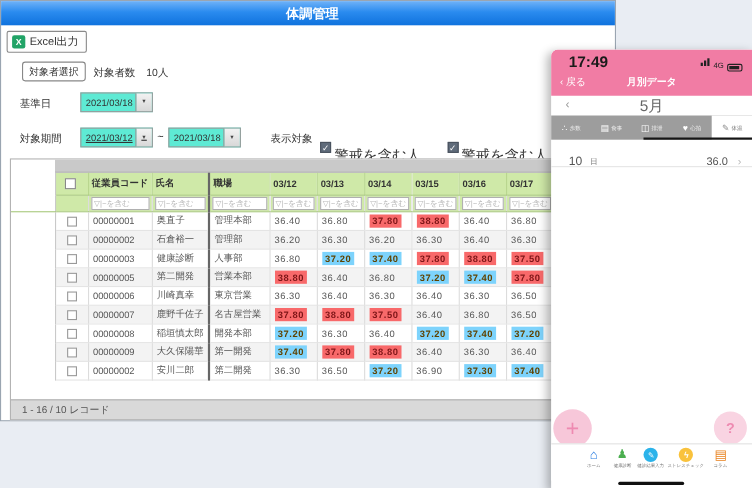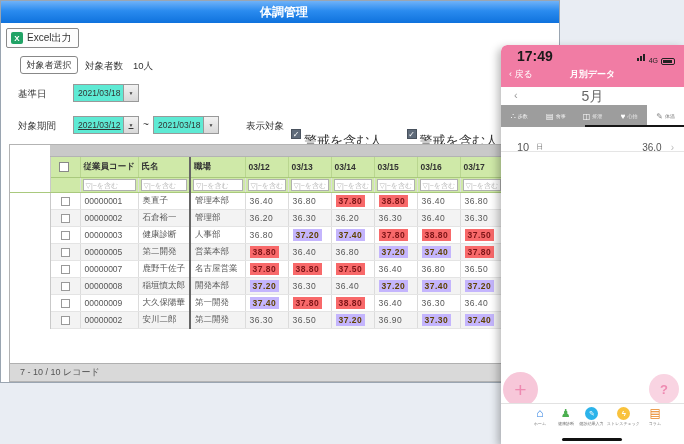--- a/index.html
+++ b/index.html
@@ -47,21 +47,21 @@
            border-bottom:1px solid #e4e4e4; white-space:nowrap; overflow:hidden; height:17px; }
   .ht .gutter { background:#fff !important; border-right:1px solid #c9c9c9; border-bottom:none; border-left:none; }
   .ht tr.frow td { background:#cfe9a8; padding:1px 2px; border-bottom:1px solid #a9c97d; height:15px; }
   .fbox { background:#fff; border:1px solid #b0b0b0; height:12px; font-size:7px; color:#b8b8b8;
           line-height:11px; padding:0 2px; overflow:hidden; white-space:nowrap; }
   .dept-col { border-left:2px solid #666 !important; }
   .ht tbody tr:nth-child(even) td:not(.gutter) { background:#f3f3f3; }
   .rowcb { width:9px; height:9px; border:1px solid #999; background:#fff; margin-left:6px; }
   .hcb { width:10px; height:10px; border:1px solid #888; background:#fff; margin-left:5px; }
   .t-n { letter-spacing:.5px; }
-  .t-w { background:#c4b5fd; color:#5f4200; font-weight:bold; padding:1px 3px; letter-spacing:.5px; }
+  .t-w { background:#7dd3fc; color:#5f4200; font-weight:bold; padding:1px 3px; letter-spacing:.5px; }
   .t-a { background:#f8696a; color:#7c1416; font-weight:bold; padding:1px 3px; letter-spacing:.5px; }
   .pager { position:absolute; left:0; right:0; bottom:0; height:18px; background:#d9d9d9;
            border-top:1px solid #b0b0b0; font-size:9px; color:#555; line-height:17px; padding-left:10px; }
 
   
   .phone { position:absolute; left:501px; top:45px; width:183px; height:399px; background:#fff;
            border-radius:6px 0 0 0; box-shadow:-3px 3px 9px rgba(0,0,0,.28); overflow:hidden; }
   .p-pink { height:42px; background:#f17ca4; border-radius:6px 0 0 0; }
   .p-status { height:20px; display:flex; justify-content:space-between; align-items:center; padding:2px 9px 0 16px; }
   .p-time { font-size:14px; font-weight:bold; color:#1a1a1a;text-align:right; }
@@ -279,20 +279,35 @@
               <td><span class="t-n">36.80</span></td>
               <td><span class="t-w">37.20</span></td>
               <td><span class="t-w">37.40</span></td>
               <td><span class="t-a">37.80</span></td>
             </tr>
             <tr>
               <td class="gutter"></td>
               <td>
                 <div class="rowcb"></div>
               </td>
+              <td>00000006</td>
+              <td>川崎真幸</td>
+              <td class="dept-col">東京営業</td>
+              <td><span class="t-n">36.30</span></td>
+              <td><span class="t-n">36.40</span></td>
+              <td><span class="t-n">36.30</span></td>
+              <td><span class="t-n">36.40</span></td>
+              <td><span class="t-n">36.30</span></td>
+              <td><span class="t-n">36.50</span></td>
+            </tr>
+            <tr>
+              <td class="gutter"></td>
+              <td>
+                <div class="rowcb"></div>
+              </td>
               <td>00000007</td>
               <td>鹿野千佐子</td>
               <td class="dept-col">名古屋営業</td>
               <td><span class="t-a">37.80</span></td>
               <td><span class="t-a">38.80</span></td>
               <td><span class="t-a">37.50</span></td>
               <td><span class="t-n">36.40</span></td>
               <td><span class="t-n">36.80</span></td>
               <td><span class="t-n">36.50</span></td>
             </tr>
@@ -336,21 +351,21 @@
               <td class="dept-col">第二開発</td>
               <td><span class="t-n">36.30</span></td>
               <td><span class="t-n">36.50</span></td>
               <td><span class="t-w">37.20</span></td>
               <td><span class="t-n">36.90</span></td>
               <td><span class="t-w">37.30</span></td>
               <td><span class="t-w">37.40</span></td>
             </tr>
           </tbody>
       </table>
-      <div class="pager">7 - 10 / 10 レコード</div>
+      <div class="pager">1 - 16 / 10 レコード</div>
     </div>
   </div>
 
   <div class="phone">
     <div class="p-pink">
       <div class="p-status">
         <span class="p-time">17:49</span>
         <span class="p-sigwrap">
           <span><span class="sb sb1"></span><span class="sb sb2"></span><span class="sb sb3"></span></span>
           <span class="p-net">4G</span>

